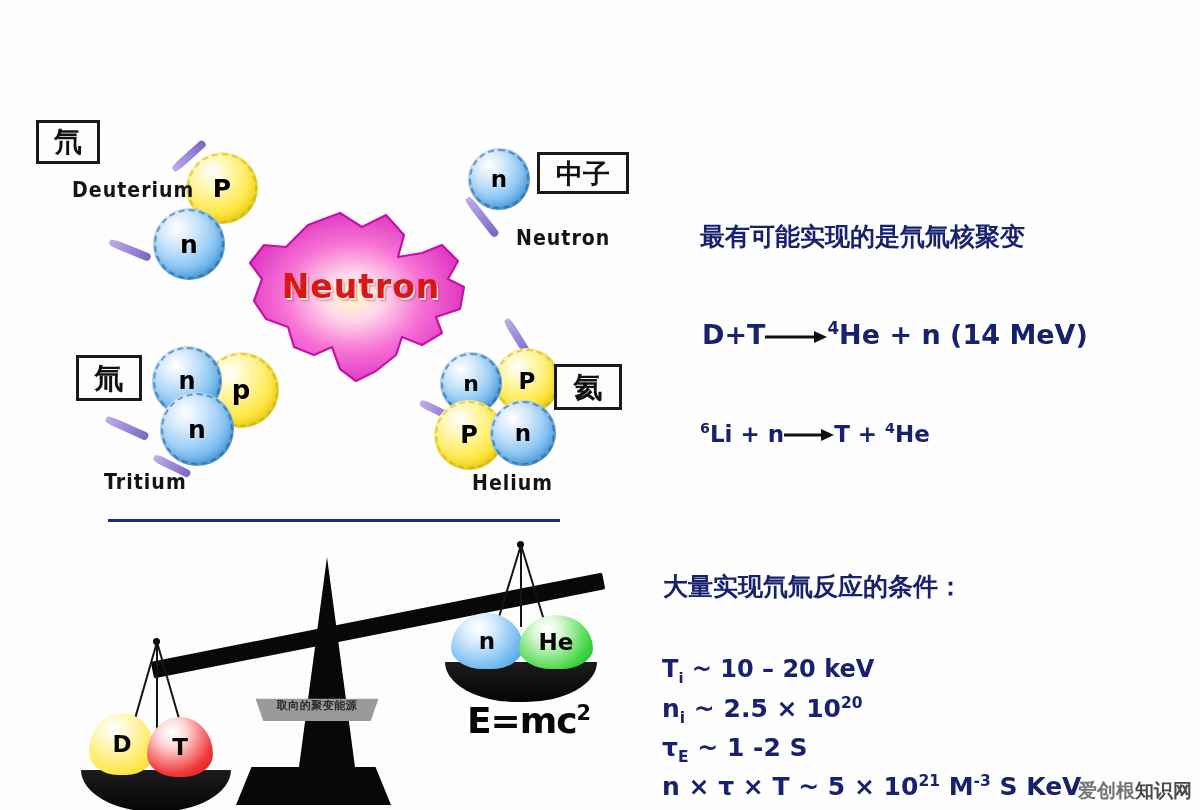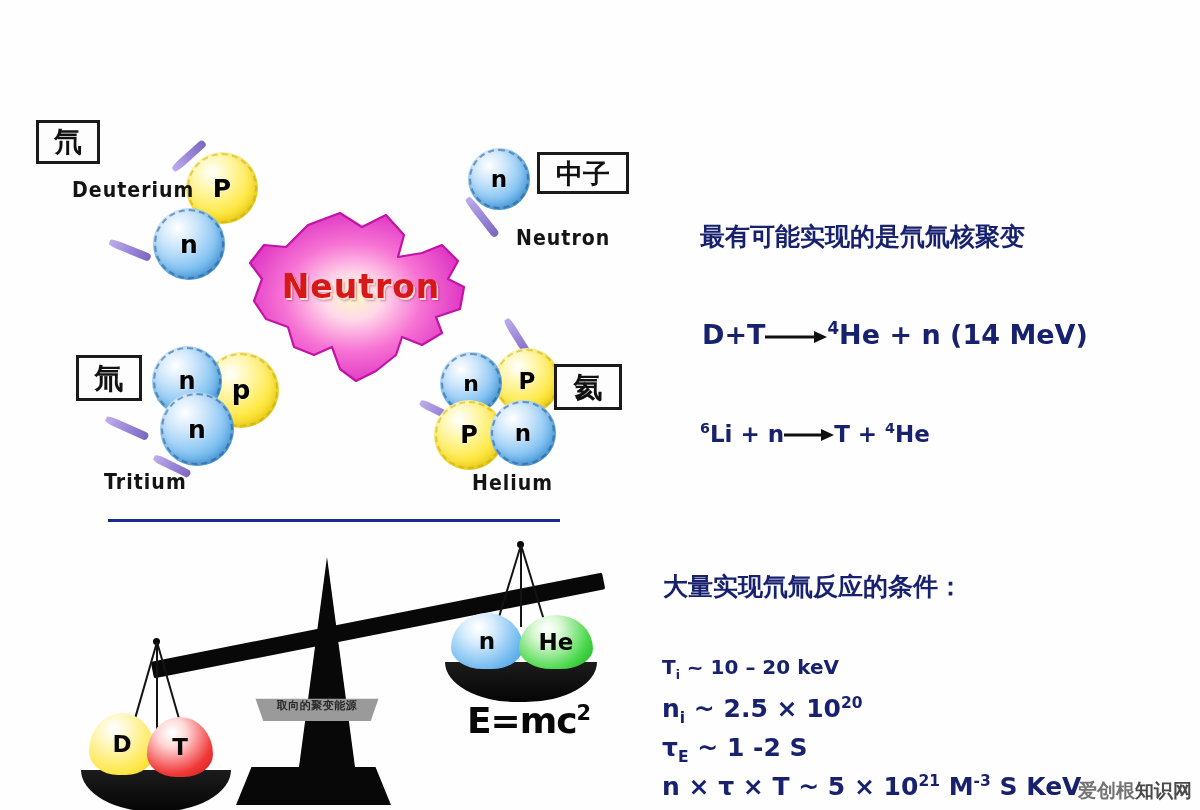--- a/index.html
+++ b/index.html
@@ -353,21 +353,21 @@
     <span>D+T</span><span class="arrow-long"></span><sup>4</sup><span>He + n (14 MeV)</span>
   </div>
 
   <div class="r-eq" style="left:700px; top:420px; font-size:23px;">
     <sup>6</sup><span>Li + n</span><span class="arrow-long arrow-short"></span><span>T + </span><sup>4</sup><span>He</span>
   </div>
 
 
   <div class="r-cjk" style="left:663px; top:570px; font-size:25px;">大量实现氘氚反应的条件：</div>
 
-  <div class="r-eq" style="left:662px; top:655px; font-size:20px;">
+  <div class="r-eq" style="left:662px; top:655px; font-size:24px;">
     <span>T</span><sub>i</sub><span> ~ 10 – 20 keV</span>
   </div>
 
   <div class="r-eq" style="left:662px; top:694px; font-size:25px;">
     <span>n</span><sub>i</sub><span> ~ 2.5 × 10</span><sup>20</sup>
   </div>
 
   <div class="r-eq" style="left:662px; top:733px; font-size:25px;">
     <span>τ</span><sub>E</sub><span> ~ 1 -2 S</span>
   </div>

